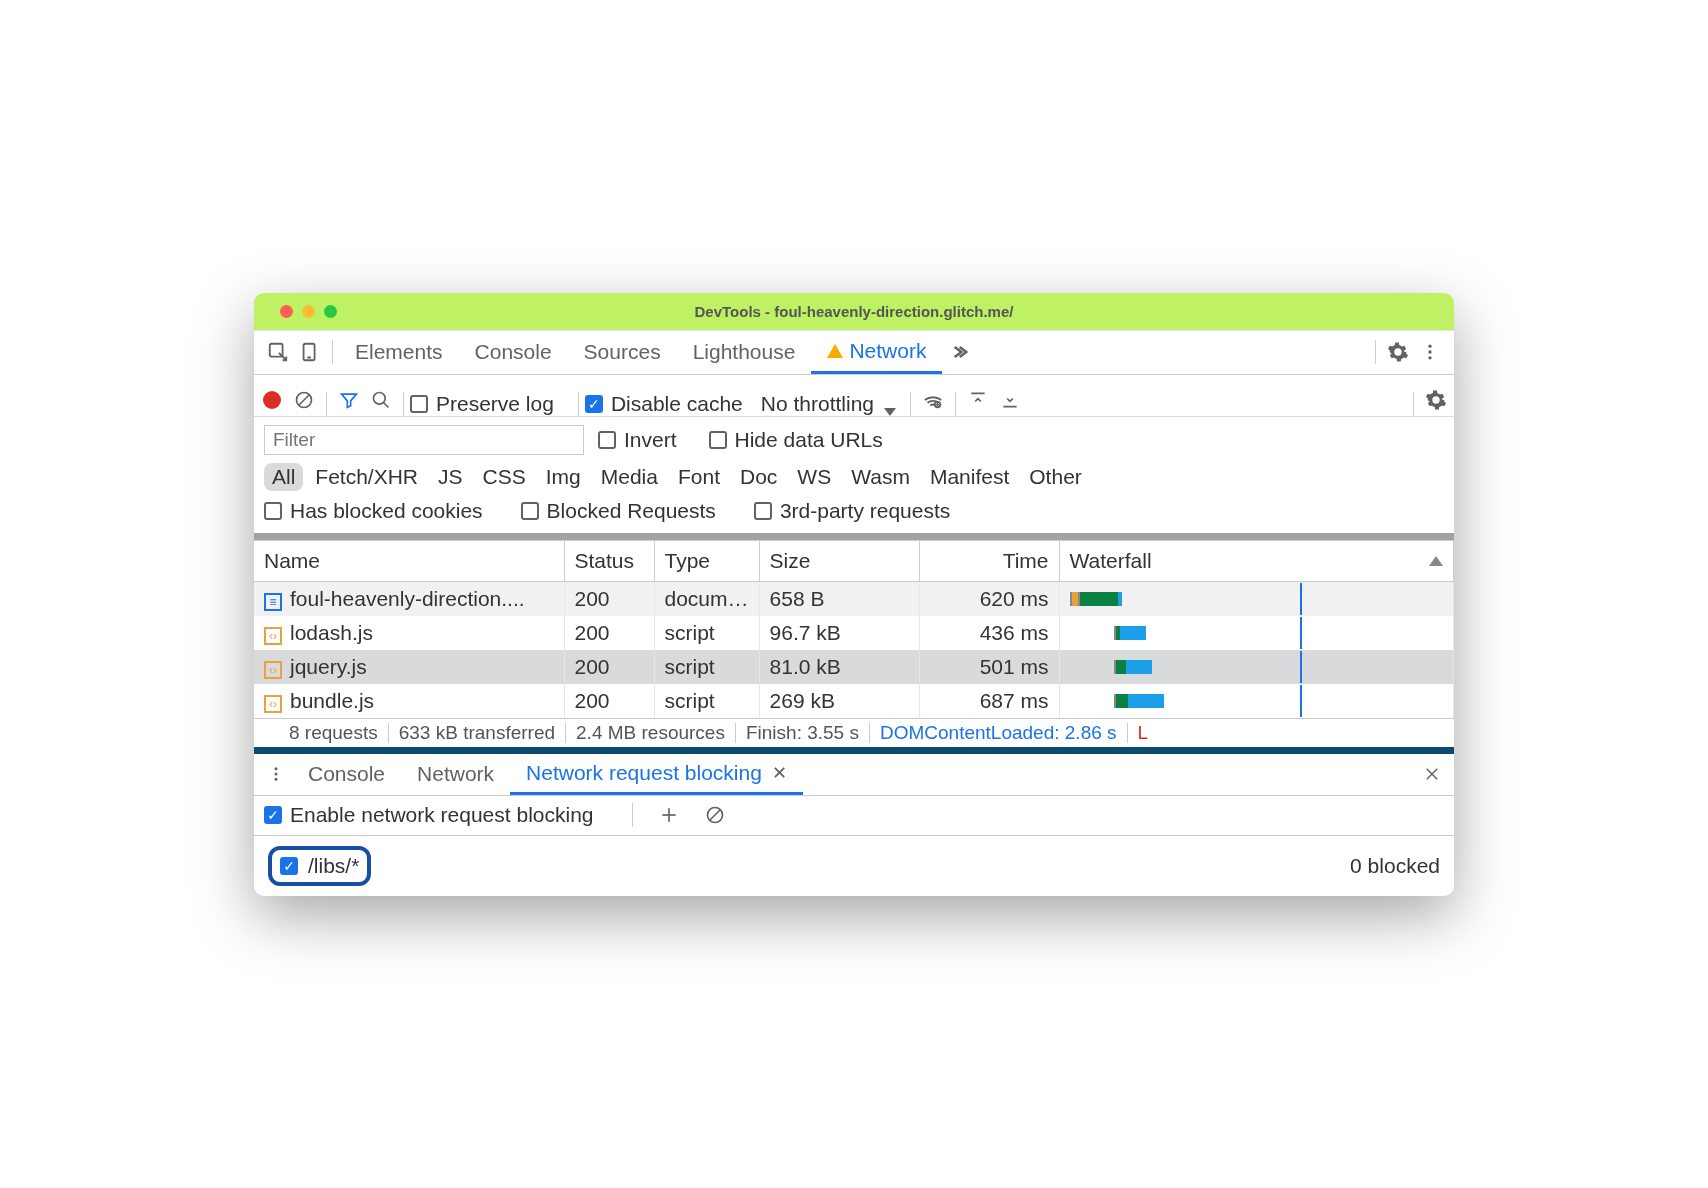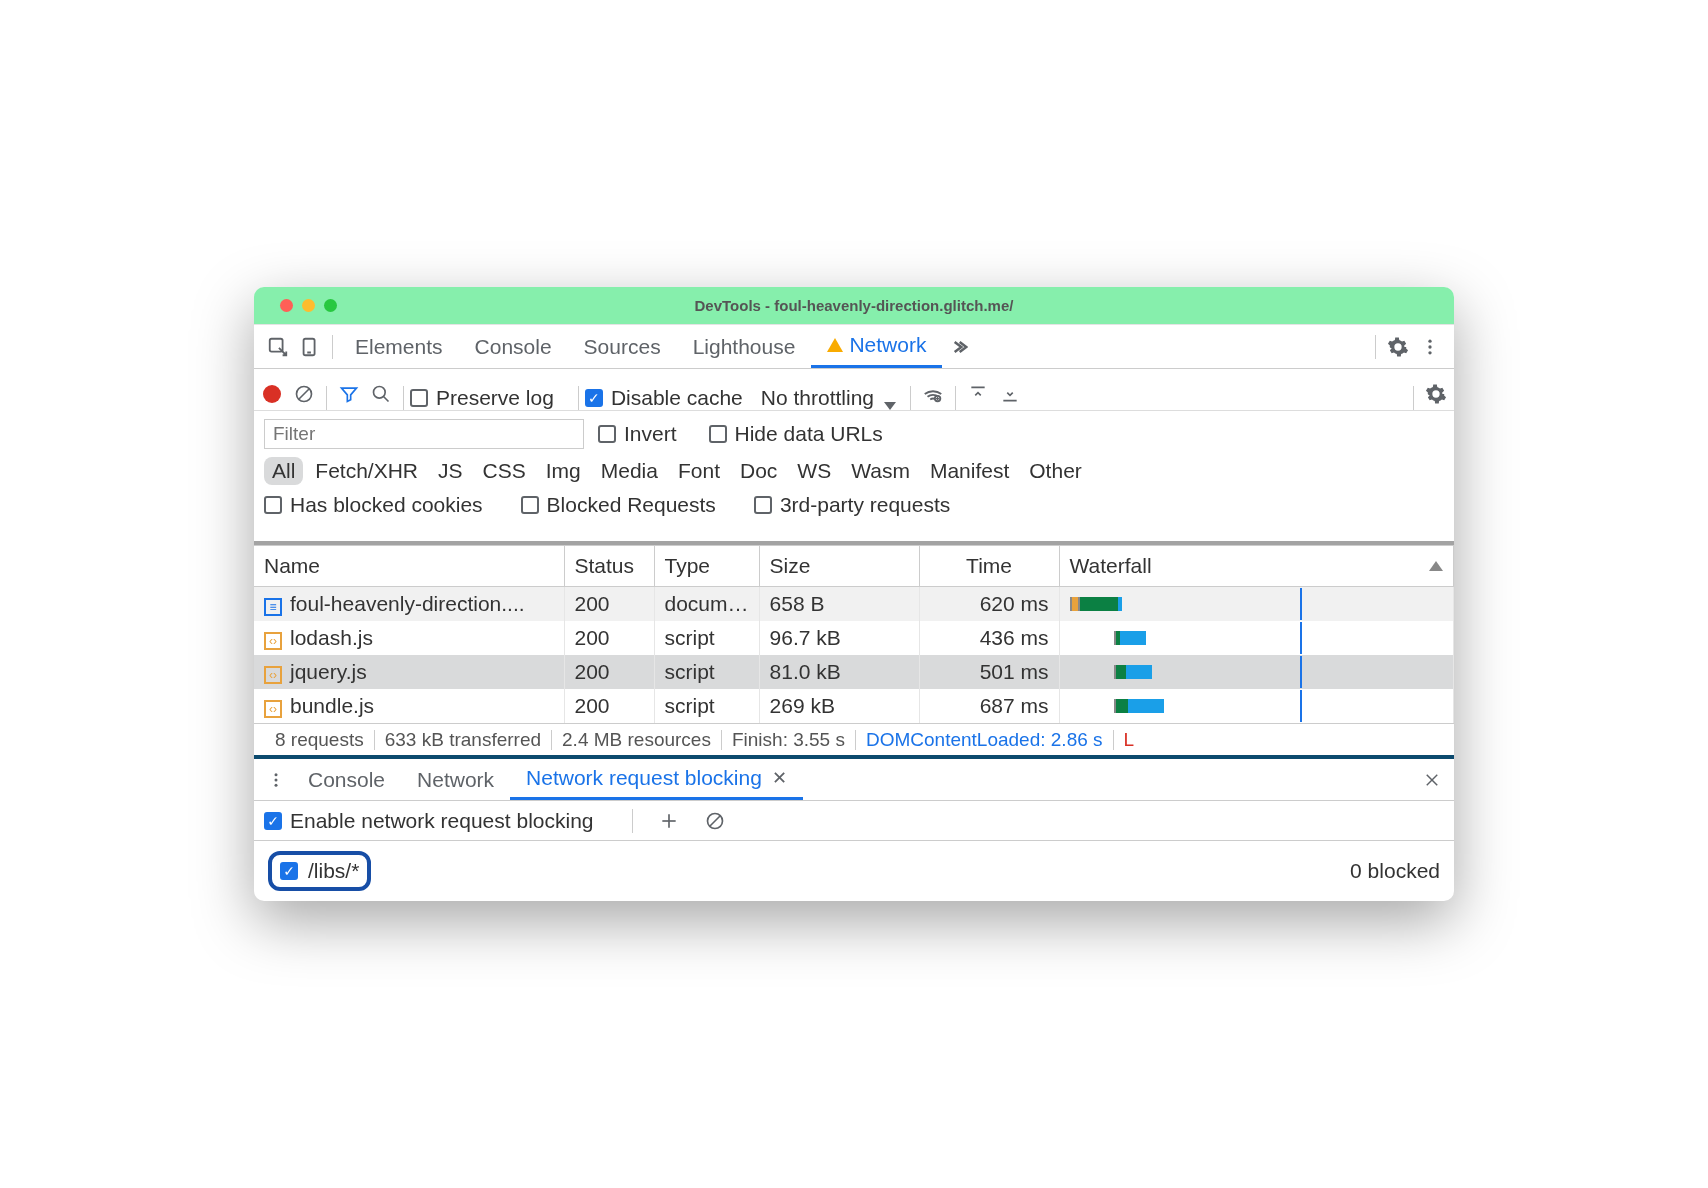--- a/index.html
+++ b/index.html
@@ -16,21 +16,21 @@
   width: 1200px;
   background: #fff;
   border-radius: 10px;
   box-shadow: 0 20px 60px rgba(0,0,0,0.35);
   overflow: hidden;
   font-size: 21px;
   color: #333;
 }
 .titlebar {
   height: 38px;
-  background: #86efac;
+  background: #bef264;
   display: flex;
   align-items: center;
   padding: 0 26px;
   position: relative;
   border-bottom: 1px solid #e4e4e4;
 }
 .traffic { display: flex; gap: 9px; }
 .dot { width: 13px; height: 13px; border-radius: 50%; }
 .dot.red { background: #ff5f57; }
 .dot.yellow { background: #febc2e; }
@@ -83,21 +83,21 @@
 .chk {
   width: 18px; height: 18px; border: 2px solid #5f6368; border-radius: 3px;
   display: inline-flex; align-items: center; justify-content: center;
   flex-shrink: 0;
 }
 .chk.checked { background: #1a73e8; border-color: #1a73e8; color: #fff; font-size: 14px; }
 .chk-label { display: flex; align-items: center; gap: 8px; margin-right: 18px; cursor: pointer; }
 .tri-down { width: 0; height: 0; border-left:6px solid transparent; border-right:6px solid transparent; border-top:8px solid #5f6368; margin-left:6px;}
 
 
-.filter-area { padding: 8px 10px 24px; border-bottom: 4px solid #a3a3a3; }
+.filter-area { padding: 8px 10px 10px; border-bottom: 7px solid #a3a3a3; }
 .filter-row1 { display:flex; align-items:center; gap:14px; margin-bottom:8px; }
 .filter-input {
   width: 320px; height: 30px;
   border: 1px solid #ccc;
   padding: 0 8px; font-size: 19px;
   color: #888;
 }
 .type-row { display:flex; align-items:center; gap:4px; margin-bottom:8px; flex-wrap:wrap; }
 .pill {
   padding: 2px 8px; border-radius: 8px; cursor: pointer;
@@ -129,22 +129,22 @@
   width:18px;height:18px;display:inline-flex;align-items:center;justify-content:center;
   border:2px solid #1a73e8;color:#1a73e8;font-size:12px;margin-right:8px;
 }
 .file-ic.doc{border-color:#1a73e8;color:#1a73e8;}
 .file-ic.js{border-color:#e8a23d;color:#e8a23d;}
 .wf { position:relative; height:20px; }
 .wf .bar{position:absolute;top:3px;height:14px;}
 
 .status-bar {
   display:flex;align-items:center;height:36px;
-  border-top:1px solid #ccc;border-bottom:4px solid #0c4a6e;
-  padding:0 11px;font-size:19px;color:#555;overflow:hidden;white-space:nowrap;
+  border-top:1px solid #ccc;border-bottom:7px solid #0c4a6e;
+  padding:0 25px;font-size:19px;color:#555;overflow:hidden;white-space:nowrap;
 }
 .status-bar span{padding:0 10px;}
 .status-bar .vd{width:1px;height:20px;background:#ccc;}
 .dcl{color:#1a73e8;}
 .load{color:#d93025;}
 
 
 .drawer-tabs{
   display:flex;align-items:center;height:42px;
   border-bottom:1px solid #ccc;padding:0 6px;
@@ -337,21 +337,21 @@
     <thead>
         <tr>
       <th class="col-name">
             <div class="th-inner">
               <span>Name</span>
             </div>
           </th>
       <th class="col-status">Status</th>
       <th class="col-type">Type</th>
       <th class="col-size" style="text-align:left">Size</th>
-      <th class="col-time" style="text-align:center">Time</th>
+      <th class="col-time" style="text-align:right">Time</th>
       <th>
             <div class="th-inner">
               <span>Waterfall</span>
               <span class="sort-tri"></span>
             </div>
           </th>
     </tr>
       </thead>
     <tbody id="net-rows">
         <tr class="striped">

